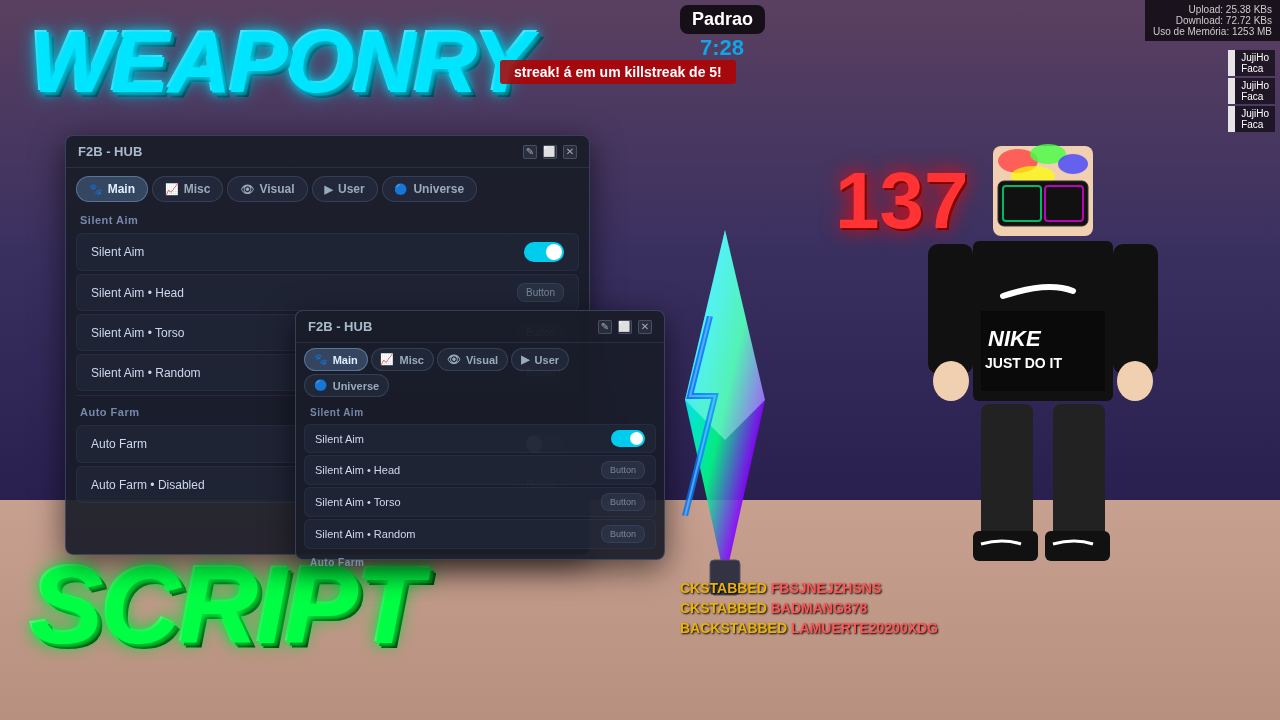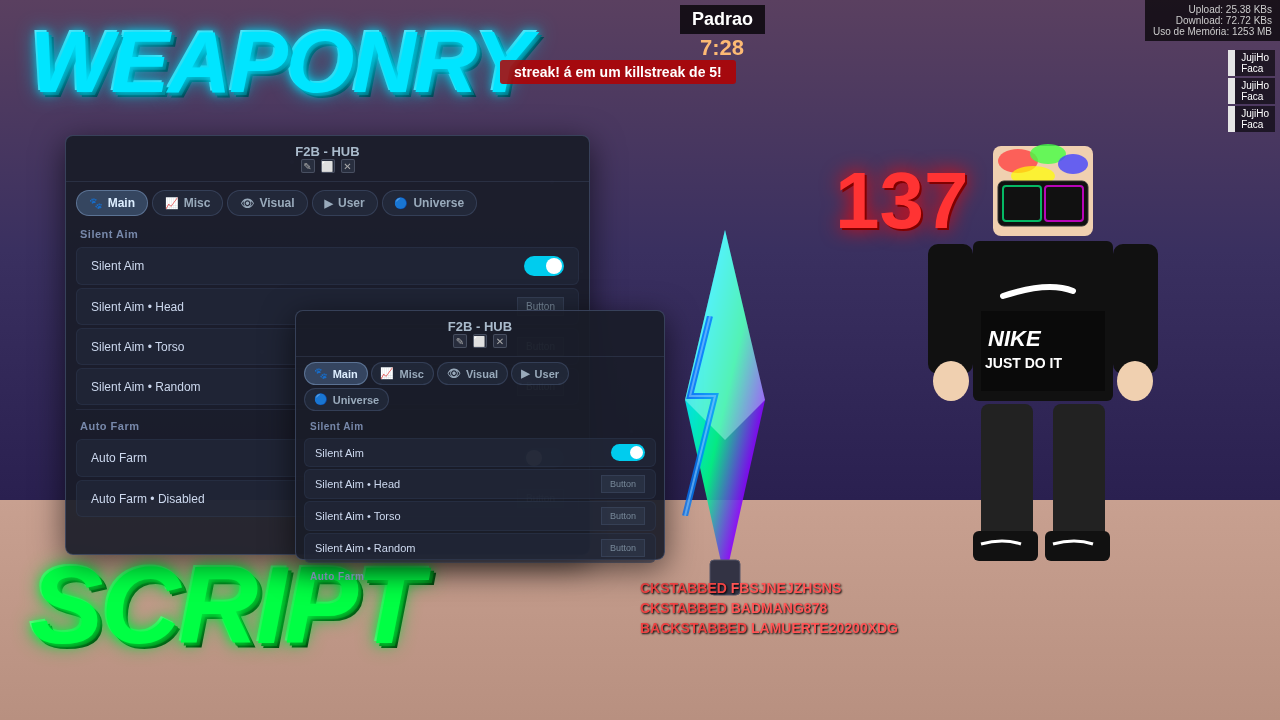--- a/index.html
+++ b/index.html
@@ -96,28 +96,28 @@
     .padrao-label {
       position: absolute;
       top: 5px;
       left: 680px;
       background: rgba(0,0,0,0.75);
       color: white;
       font-size: 18px;
       font-weight: bold;
       padding: 4px 12px;
       z-index: 10;
-      border-radius: 0;
+      border-radius: 8px;
     }
 
     .timer-label {
       position: absolute;
       top: 35px;
       left: 700px;
-      color: #fdba74;
+      color: #0ea5e9;
       font-size: 22px;
       font-weight: bold;
       z-index: 10;
     }
 
     .killstreak-banner {
       position: absolute;
       top: 60px;
       left: 500px;
       background: rgba(180,0,0,0.85);
@@ -138,21 +138,22 @@
     }
 
     .kill-feed-item {
       font-size: 14px;
       font-weight: bold;
       margin-bottom: 4px;
       text-shadow: 1px 1px 2px #000;
     }
 
     .kill-verb {
-      color: #ef4444;
+      color: #eab308;
+      margin-left: 40px;
     }
 
     .kill-name {
       color: #ff5555;
     }
 
     
     .right-names {
       position: absolute;
       top: 50px;
@@ -208,21 +209,20 @@
       z-index: 21;
       box-shadow: 0 8px 32px rgba(0,0,0,0.6);
     }
 
     .window-titlebar {
       display: flex;
       align-items: center;
       justify-content: space-between;
       padding: 8px 12px;
       border-bottom: 1px solid rgba(100,120,160,0.2);
-      flex-direction: column;
     }
 
     .window-title-text {
       color: #aabbcc;
       font-size: 13px;
       font-weight: 600;
     }
 
     .window-controls {
       display: flex;
@@ -339,21 +339,21 @@
     .toggle-switch.off .toggle-knob {
       left: 2px;
     }
 
     
     .feature-btn-label {
       color: #778899;
       font-size: 10px;
       background: rgba(50,60,80,0.5);
       padding: 3px 8px;
-      border-radius: 0;
+      border-radius: 8px;
       border: 1px solid rgba(100,120,160,0.2);
     }
 
     
     .divider {
       height: 1px;
       background: rgba(100,120,160,0.15);
       margin: 4px 10px;
     }
 

